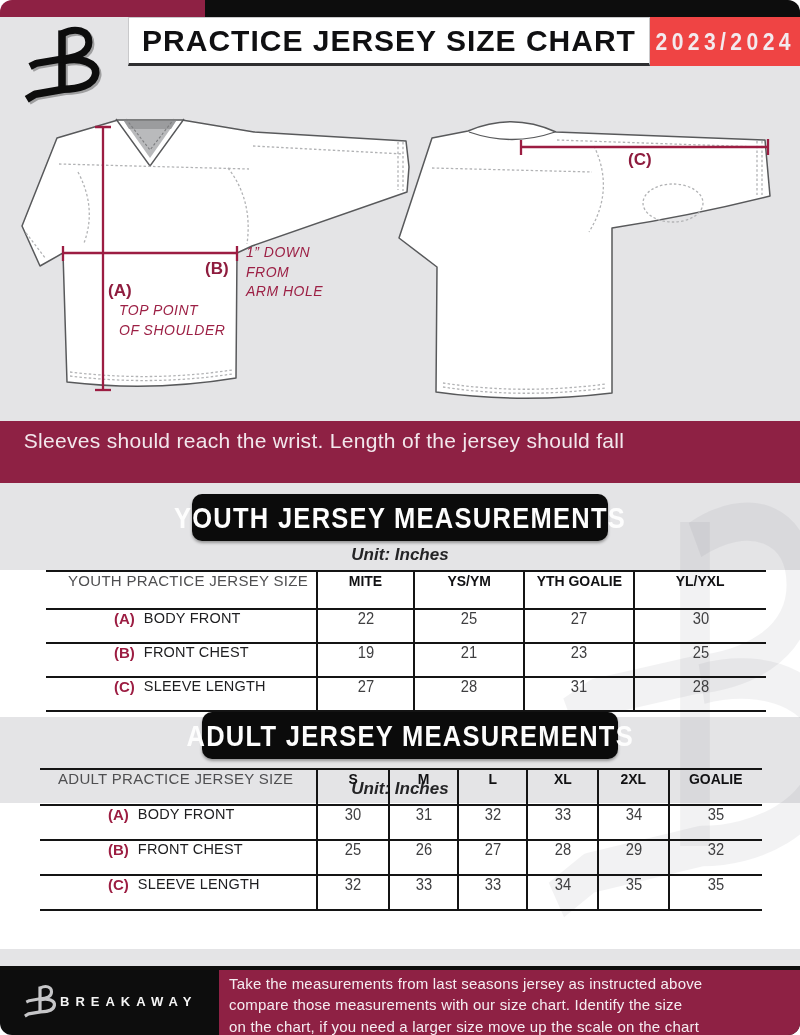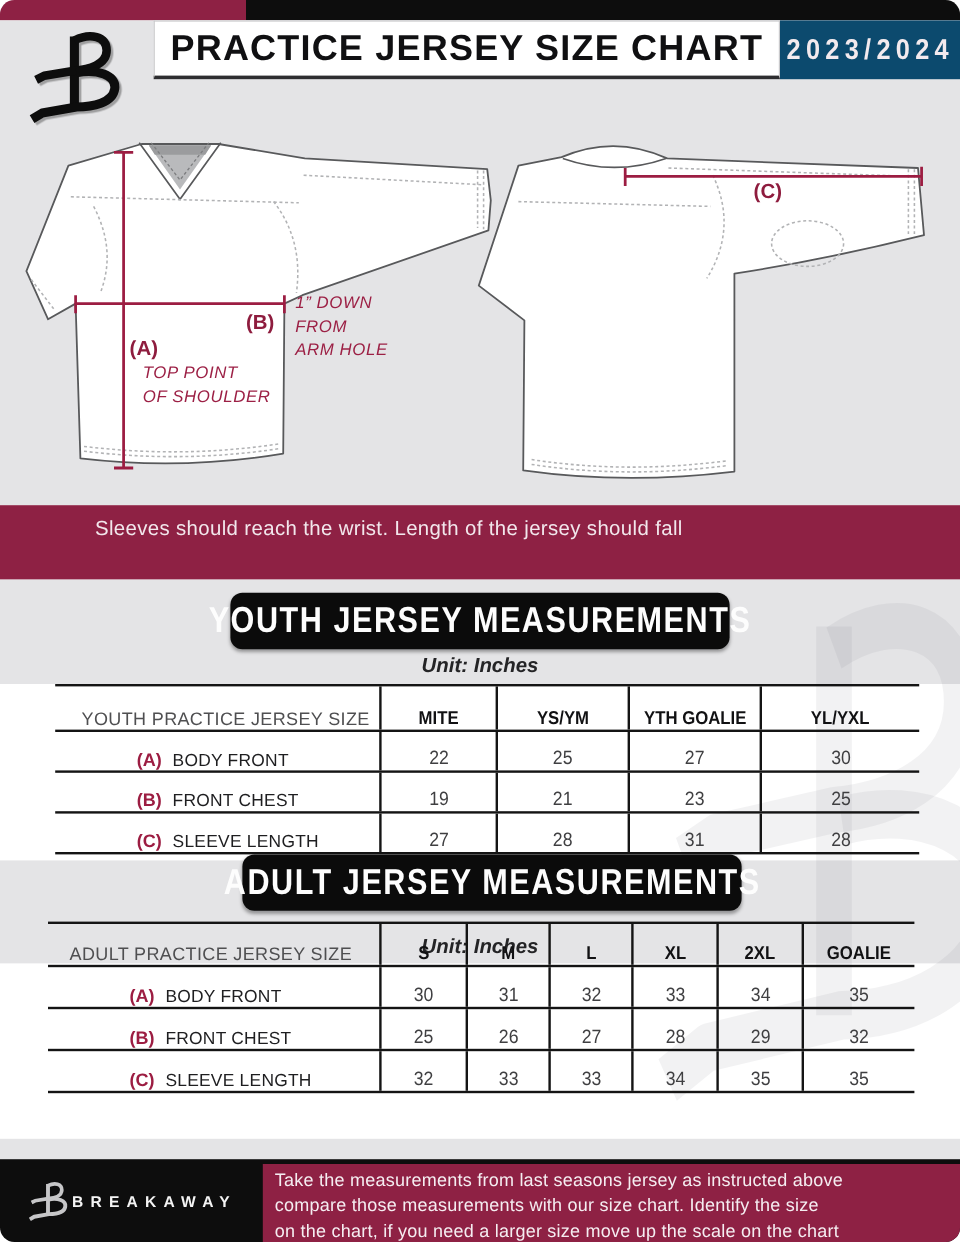--- a/index.html
+++ b/index.html
@@ -19,36 +19,36 @@
   .band-adult-table{top:803px;height:146px;background:#ffffff;}
   .band-bottom-gray{top:949px;height:17px;background:#e4e4e6;}
   .band-footer-black{top:966px;height:69px;background:#0d0d0d;}
   .footer-maroon{position:absolute;left:219px;top:970px;width:581px;height:65px;background:#8e2144;}
 
   
   .title-box{position:absolute;left:128px;top:17px;width:522px;height:49px;background:#ffffff;
              border:1px solid #c9c9cb;border-bottom:3px solid #2e2e30;box-sizing:border-box;
              display:flex;align-items:center;justify-content:center;}
   .title-text{font-size:30px;font-weight:bold;color:#101012;letter-spacing:1px;white-space:nowrap;}
-  .year-box{position:absolute;left:650px;top:17px;width:150px;height:49px;background:#0c4a6e;
+  .year-box{position:absolute;left:650px;top:17px;width:150px;height:49px;background:#ef4444;
             display:flex;align-items:center;justify-content:center;}
   .year-text{display:inline-block;transform:scaleX(.88);font-size:24px;font-weight:bold;
              color:#f3eaee;letter-spacing:5px;white-space:nowrap;}
   .logo-top{position:absolute;left:20px;top:22px;width:84px;height:84px;
             filter:drop-shadow(2px 2px 0 rgba(0,0,0,0.30));}
   .logo-stroke{fill:none;stroke-linejoin:round;stroke-linecap:butt;}
 
   
   .ann{position:absolute;color:#9c2045;font-style:italic;font-size:14px;line-height:19.5px;
        letter-spacing:.5px;white-space:nowrap;}
   .ann-key{position:absolute;color:#8e1c3e;font-weight:bold;font-style:normal;font-size:17px;white-space:nowrap;}
 
   
   .notice{position:absolute;left:0;top:429px;width:648px;text-align:center;color:#f2e7ec;
-          font-size:17px;line-height:24px;letter-spacing:.3px;}
+          font-size:21px;line-height:24px;letter-spacing:.3px;}
 
   
   .badge{position:absolute;left:50%;transform:translateX(-50%);width:416px;height:47px;background:#0b0b0b;
          border-radius:10px;display:flex;align-items:center;justify-content:center;box-shadow:0 2px 3px rgba(0,0,0,.35);}
   .badge-youth{top:494px;}
   .badge-adult{top:712px;margin-left:10px;}
   .badge-text{display:inline-block;transform:scaleX(.85);font-size:30px;font-weight:bold;color:#fdfdfd;
               letter-spacing:1.5px;white-space:nowrap;}
   .unit{position:absolute;left:0;width:800px;text-align:center;font-style:italic;font-weight:600;
         font-size:17px;color:#242426;}
@@ -59,21 +59,21 @@
   .size-table{position:absolute;border-top:2.5px solid #141414;box-sizing:border-box;}
   .youth-table{left:46px;top:570px;width:720px;}
   .adult-table{left:40px;top:768px;width:722px;}
   .trow{display:grid;border-bottom:2.5px solid #141414;}
   .youth-table .trow{grid-template-columns:270px 97px 110px 110px 133px;}
   .adult-table .trow{grid-template-columns:276px 72px 69px 69px 71px 71px 94px;}
   .trow-head{height:36px;}
   .trow-data{height:32px;}
   .adult-table .trow-head{height:34px;}
   .adult-table .trow-data{height:33px;}
-  .tcell{display:flex;align-items:flex-end;justify-content:center;border-left:2px solid #141414;overflow:hidden;}
+  .tcell{display:flex;align-items:flex-start;justify-content:center;border-left:2px solid #141414;overflow:hidden;}
   .tcell:first-child{border-left:none;justify-content:flex-start;}
   .head-label{color:#4f4f51;font-size:15px;letter-spacing:.3px;padding-left:22px;white-space:nowrap;}
   .adult-table .head-label{padding-left:18px;}
   .colhead{font-weight:bold;color:#111113;font-size:15.5px;}
   .colhead span{display:inline-block;transform:scaleX(.9);white-space:nowrap;}
   .rowlabel{padding-left:68px;white-space:nowrap;}
   .rowkey{color:#9c1d42;font-weight:bold;font-size:15px;margin-right:9px;}
   .rowname{color:#1e1e20;font-weight:400;font-size:14.5px;letter-spacing:.2px;}
   .num{color:#3f3f41;font-size:16px;display:inline-block;transform:scaleX(.92);}
 

